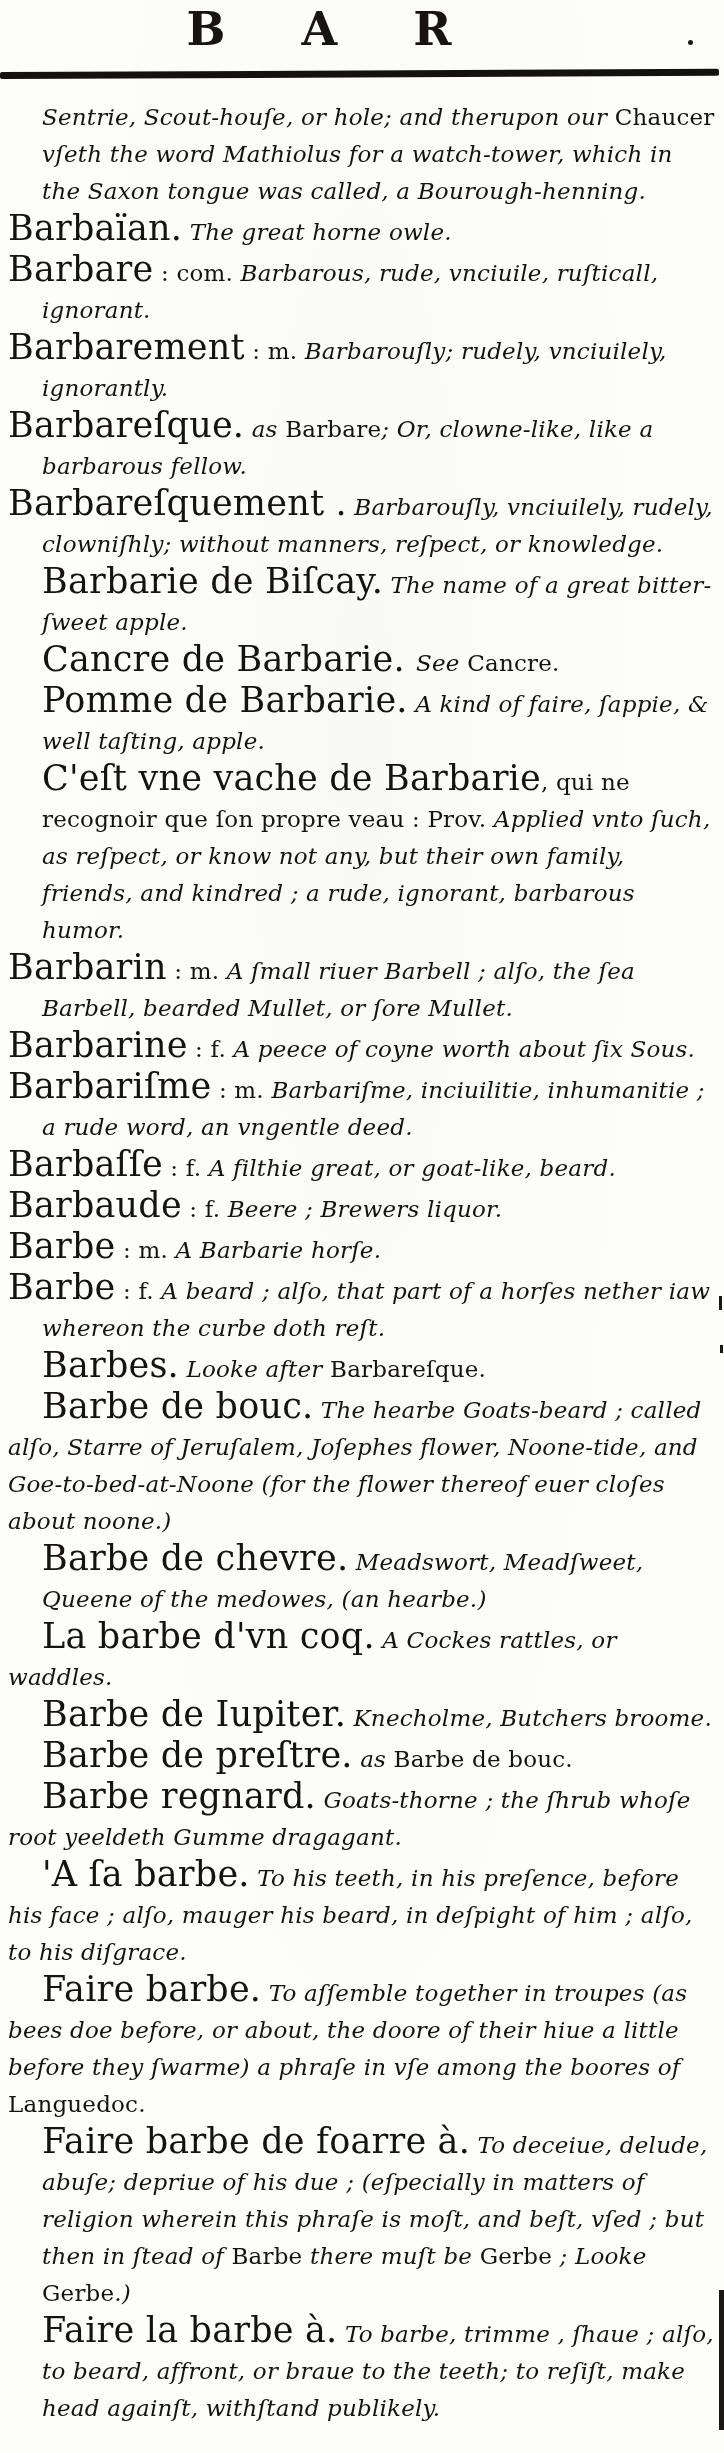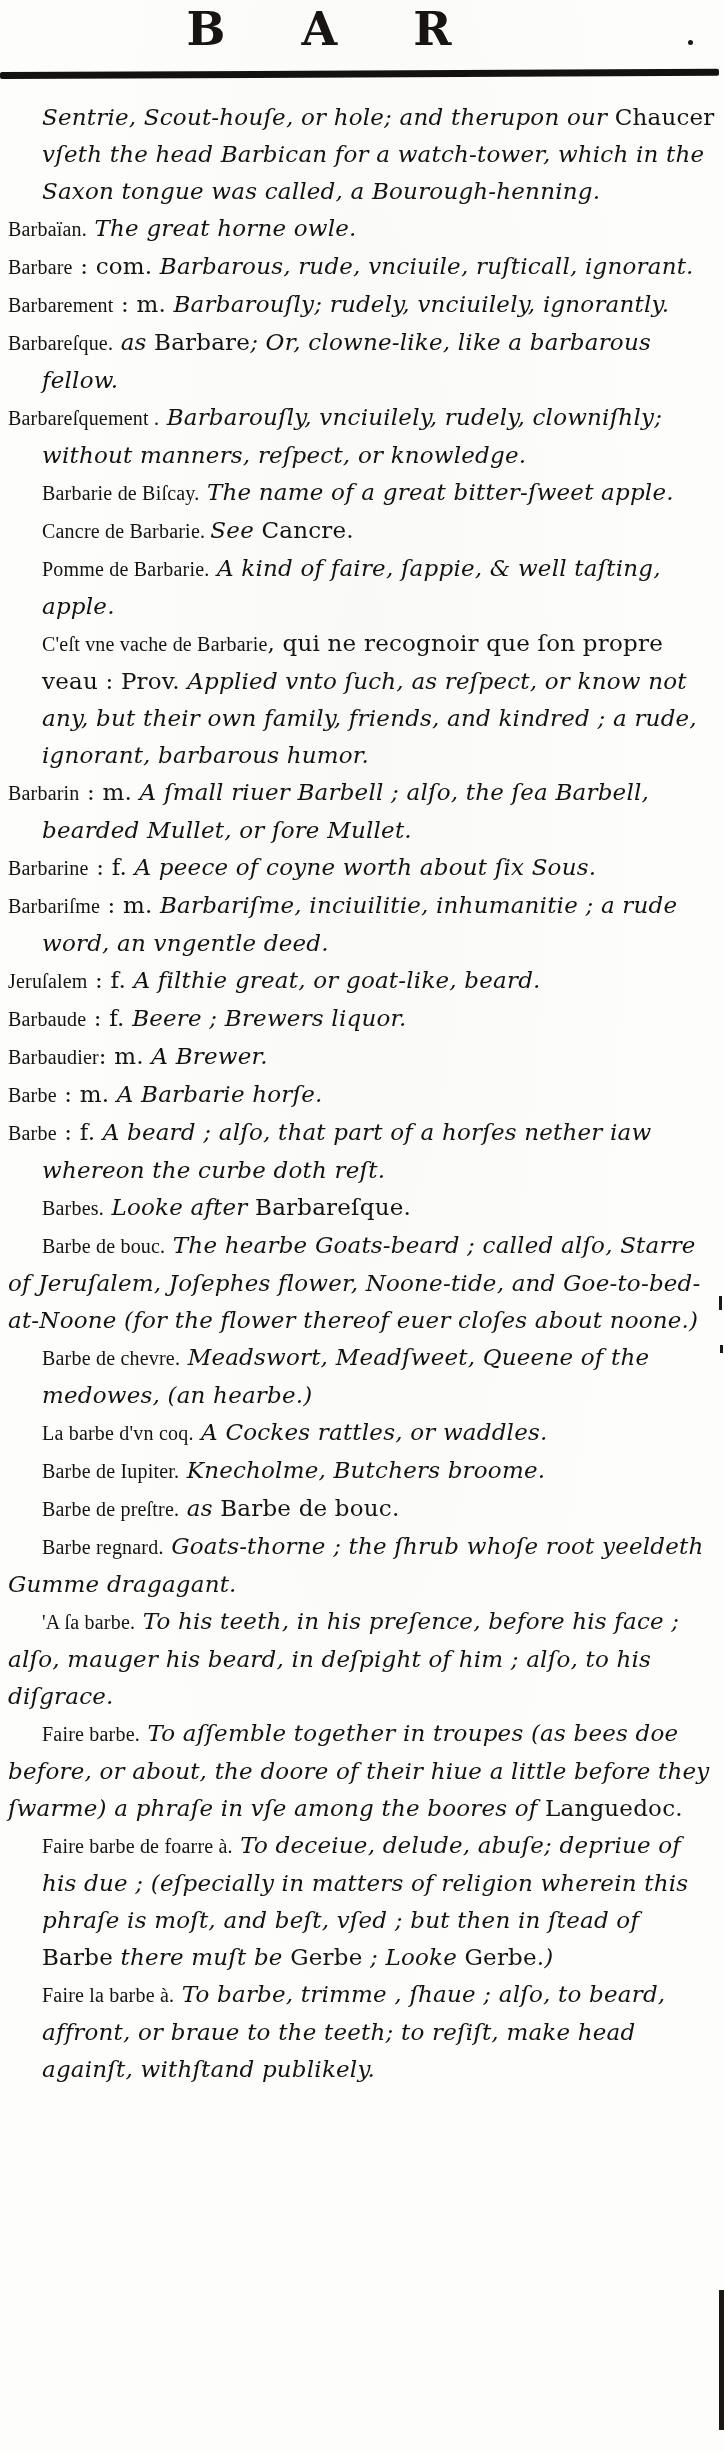--- a/index.html
+++ b/index.html
@@ -53,53 +53,52 @@
     text-align: left;
   }
   
   .entry.hang   { padding-left: 34px; text-indent: -34px; }
   
   .entry.indent { padding-left: 34px; text-indent: 0; }
   
   .entry.subflush { padding-left: 0; text-indent: 34px; }
   .ro { font-style: normal; text-align: center; }
   .it { font-style: italic; }
-  .h  { font-style: normal; font-size: 20px; font-family: Liberation Serif, serif; }
+  .h  { font-style: normal; font-size: 35px; }
   .artifact {
     position: absolute;
     background: #1a1714;
   }
   .artifact.dot { border-radius: 50%; }
 </style>
 </head>
 <body>
 
 <div class="page">
 
   <div class="running-head">B A R</div>
 
   <div class="rule"></div>
 
   <div class="column">
-      <p class="entry indent"><span class="it">Sentrie, Scout-houſe, or hole; and therupon our </span><span class="ro">Chaucer</span><span class="it"> vſeth the head Barbican for a watch-tower, which in the Saxon tongue was called, a Bourough-henning.</span></p>
+      <p class="entry indent"><span class="it">Sentrie, Scout-houſe, or hole; and therupon our </span><span class="ro">Chaucer</span><span class="it"> vſeth the word Mathiolus for a watch-tower, which in the Saxon tongue was called, a Bourough-henning.</span></p>
       <p class="entry hang"><span class="h">Barbaïan.</span><span class="it"> The great horne owle.</span></p>
       <p class="entry hang"><span class="h">Barbare</span><span class="ro"> : com. </span><span class="it">Barbarous, rude, vnciuile, ruſticall, ignorant.</span></p>
       <p class="entry hang"><span class="h">Barbarement</span><span class="ro"> : m. </span><span class="it">Barbarouſly; rudely, vnciuilely, ignorantly.</span></p>
       <p class="entry hang"><span class="h">Barbareſque.</span><span class="it"> as </span><span class="ro">Barbare</span><span class="it">; Or, clowne-like, like a barbarous fellow.</span></p>
       <p class="entry hang"><span class="h">Barbareſquement .</span><span class="it"> Barbarouſly, vnciuilely, rudely, clowniſhly; without manners, reſpect, or knowledge.</span></p>
       <p class="entry indent"><span class="h">Barbarie de Biſcay.</span><span class="it"> The name of a great bitter-ſweet apple.</span></p>
       <p class="entry indent"><span class="h">Cancre de Barbarie. </span><span class="it">See </span><span class="ro">Cancre.</span></p>
       <p class="entry indent"><span class="h">Pomme de Barbarie.</span><span class="it"> A kind of faire, ſappie, &amp; well taſting, apple.</span></p>
       <p class="entry indent"><span class="h">C'eſt vne vache de Barbarie</span><span class="ro">, qui ne recognoir que ſon propre veau : Prov. </span><span class="it">Applied vnto ſuch, as reſpect, or know not any, but their own family, friends, and kindred ; a rude, ignorant, barbarous humor.</span></p>
       <p class="entry hang"><span class="h">Barbarin</span><span class="ro"> : m. </span><span class="it">A ſmall riuer Barbell ; alſo, the ſea Barbell, bearded Mullet, or ſore Mullet.</span></p>
       <p class="entry hang"><span class="h">Barbarine</span><span class="ro"> : f. </span><span class="it">A peece of coyne worth about ſix Sous.</span></p>
       <p class="entry hang"><span class="h">Barbariſme</span><span class="ro"> : m. </span><span class="it">Barbariſme, inciuilitie, inhumanitie ; a rude word, an vngentle deed.</span></p>
-      <p class="entry hang"><span class="h">Jeruſalem</span><span class="ro"> : f. </span><span class="it">A filthie great, or goat-like, beard.</span></p>
+      <p class="entry hang"><span class="h">Barbaſſe</span><span class="ro"> : f. </span><span class="it">A filthie great, or goat-like, beard.</span></p>
       <p class="entry hang"><span class="h">Barbaude</span><span class="ro"> : f. </span><span class="it">Beere ; Brewers liquor.</span></p>
-      <p class="entry hang"><span class="h">Barbaudier</span><span class="ro">: m. </span><span class="it">A Brewer.</span></p>
       <p class="entry hang"><span class="h">Barbe</span><span class="ro"> : m. </span><span class="it">A Barbarie horſe.</span></p>
       <p class="entry hang"><span class="h">Barbe</span><span class="ro"> : f. </span><span class="it">A beard ; alſo, that part of a horſes nether iaw whereon the curbe doth reſt.</span></p>
       <p class="entry subflush"><span class="h">Barbes.</span><span class="it"> Looke after </span><span class="ro">Barbareſque.</span></p>
       <p class="entry subflush"><span class="h">Barbe de bouc.</span><span class="it"> The hearbe Goats-beard ; called alſo, Starre of Jeruſalem, Joſephes flower, Noone-tide, and Goe-to-bed-at-Noone (for the flower thereof euer cloſes about noone.)</span></p>
       <p class="entry indent"><span class="h">Barbe de chevre.</span><span class="it"> Meadswort, Meadſweet, Queene of the medowes, (an hearbe.)</span></p>
       <p class="entry subflush"><span class="h">La barbe d'vn coq.</span><span class="it"> A Cockes rattles, or waddles.</span></p>
       <p class="entry subflush"><span class="h">Barbe de Iupiter.</span><span class="it"> Knecholme, Butchers broome.</span></p>
       <p class="entry subflush"><span class="h">Barbe de preſtre.</span><span class="it"> as </span><span class="ro">Barbe de bouc.</span></p>
       <p class="entry subflush"><span class="h">Barbe regnard.</span><span class="it"> Goats-thorne ; the ſhrub whoſe root yeeldeth Gumme dragagant.</span></p>
       <p class="entry subflush"><span class="h">'A ſa barbe.</span><span class="it"> To his teeth, in his preſence, before his face ; alſo, mauger his beard, in deſpight of him ; alſo, to his diſgrace.</span></p>

